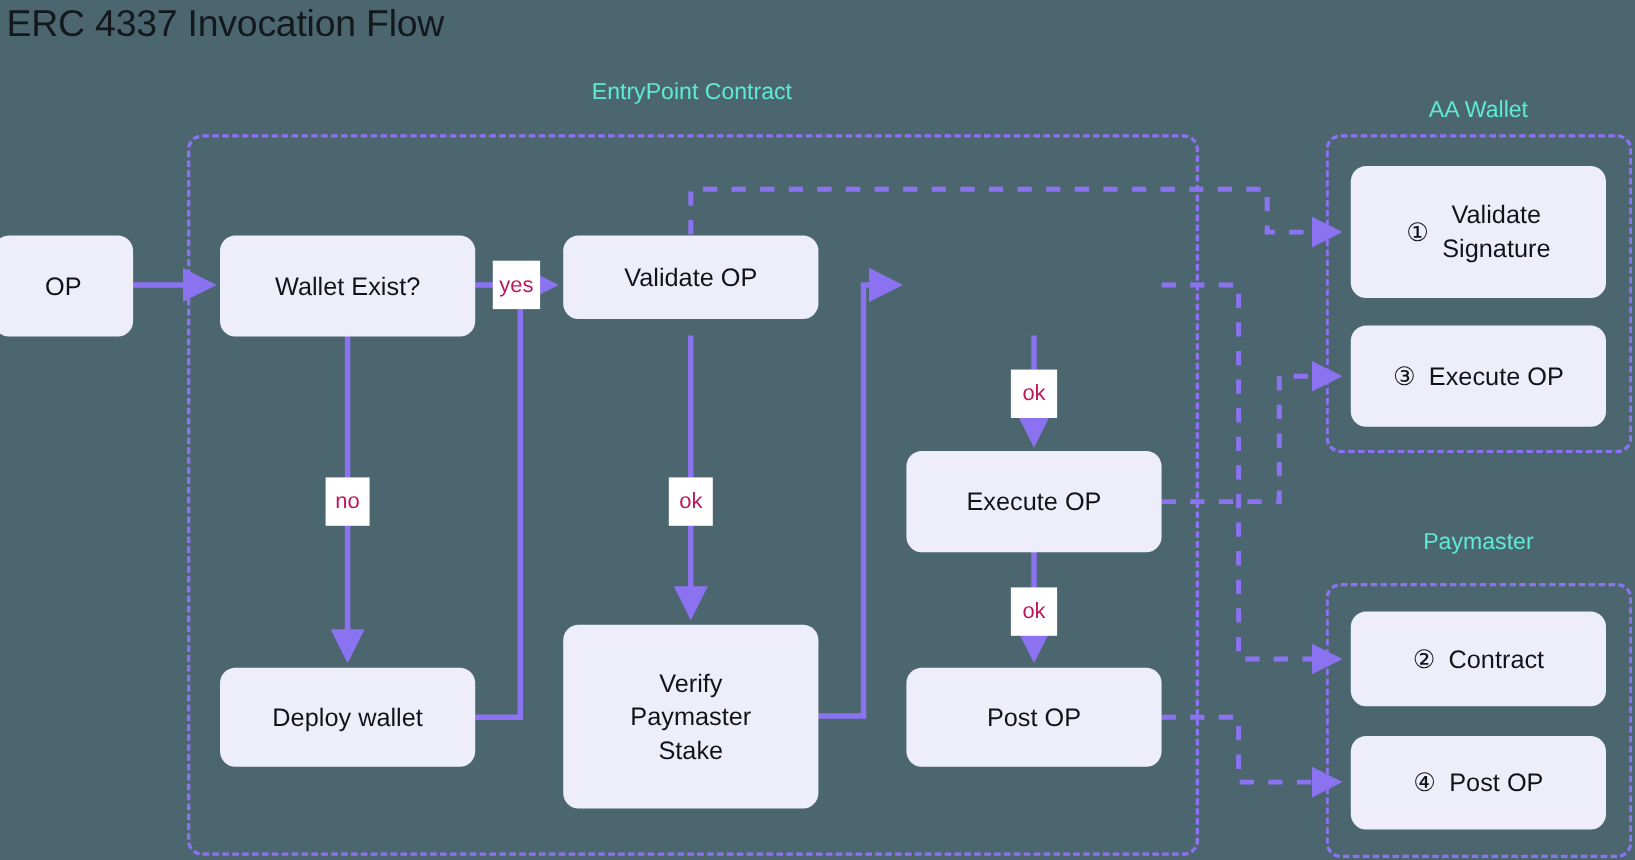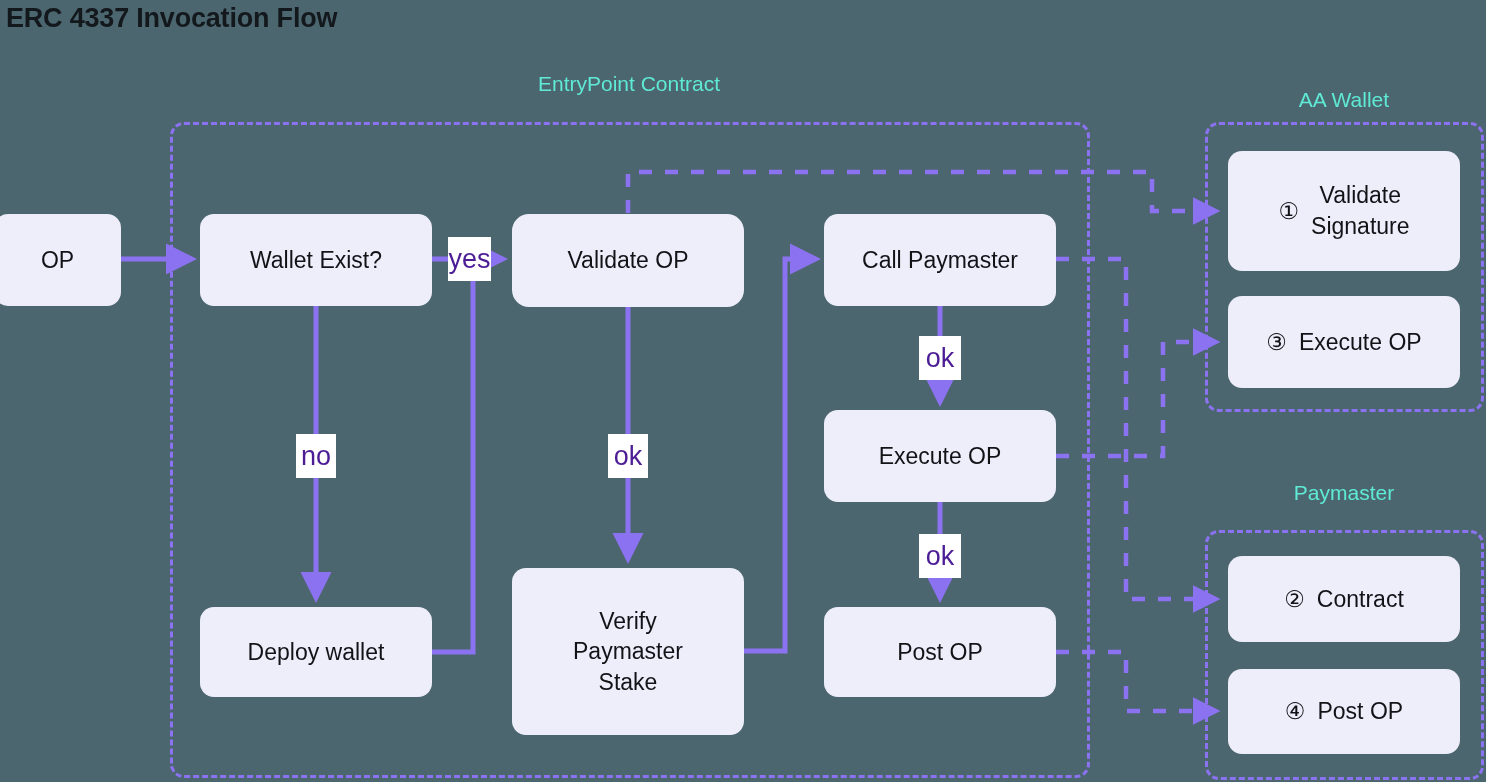--- a/index.html
+++ b/index.html
@@ -25,22 +25,22 @@
     position: absolute;
     left: 0; top: 0;
     width: 1486px;
     height: 782px;
     pointer-events: none;
   }
   .title {
     position: absolute;
     left: 6px;
     top: 3px;
-    font-size: 27px;
-    font-weight: bold;
+    font-size: 34px;
+    font-weight: normal;
     color: #13181c;
     letter-spacing: -0.2px;
     white-space: nowrap;
   }
   .group-label {
     position: absolute;
     font-size: 21px;
     font-weight: 500;
     color: #5eead4;
     white-space: nowrap;
@@ -69,22 +69,22 @@
   .node .num {
     font-size: 23px;
     margin-right: 12px;
   }
   .node.with-num {
     justify-content: center;
   }
   .edge-label {
     position: absolute;
     background: #ffffff;
-    color: #4c1d95;
-    font-size: 27px;
+    color: #be185d;
+    font-size: 20px;
     line-height: 1;
     display: flex;
     align-items: center;
     justify-content: center;
     box-sizing: border-box;
   }
 </style>
 </head>
 <body>
 
@@ -137,27 +137,26 @@
       <path d="M1056,652 L1126,652 L1126,711 L1216,711" marker-end="url(#arrow)"></path>
     </g>
   </svg>
 
   <div class="node" style="left:-6px; top:214px; width:127px; height:92px;">OP</div>
 
   <div class="node" style="left:200px; top:214px; width:232px; height:92px;">Wallet Exist?</div>
 
   <div class="node" style="left:200px; top:607px; width:232px; height:90px;">Deploy wallet</div>
 
-  <div class="node" style="left:512px; top:214px; width:232px; height:93px;border-radius:17px;">Validate OP</div>
+  <div class="node" style="left:512px; top:214px; width:232px; height:76px;">Validate OP</div>
 
   <div class="node" style="left:512px; top:568px; width:232px; height:167px; white-space:pre-line;">Verify
 Paymaster
 Stake</div>
 
-  <div class="node" style="left:824px; top:214px; width:232px; height:92px;">Call Paymaster</div>
 
   <div class="node" style="left:824px; top:410px; width:232px; height:92px;">Execute OP</div>
 
   <div class="node" style="left:824px; top:607px; width:232px; height:90px;">Post OP</div>
 
   <div class="node with-num" style="left:1228px; top:151px; width:232px; height:120px;">
     <span class="num">①</span>
     <span style="white-space:pre-line;">Validate
 Signature</span>
   </div>

